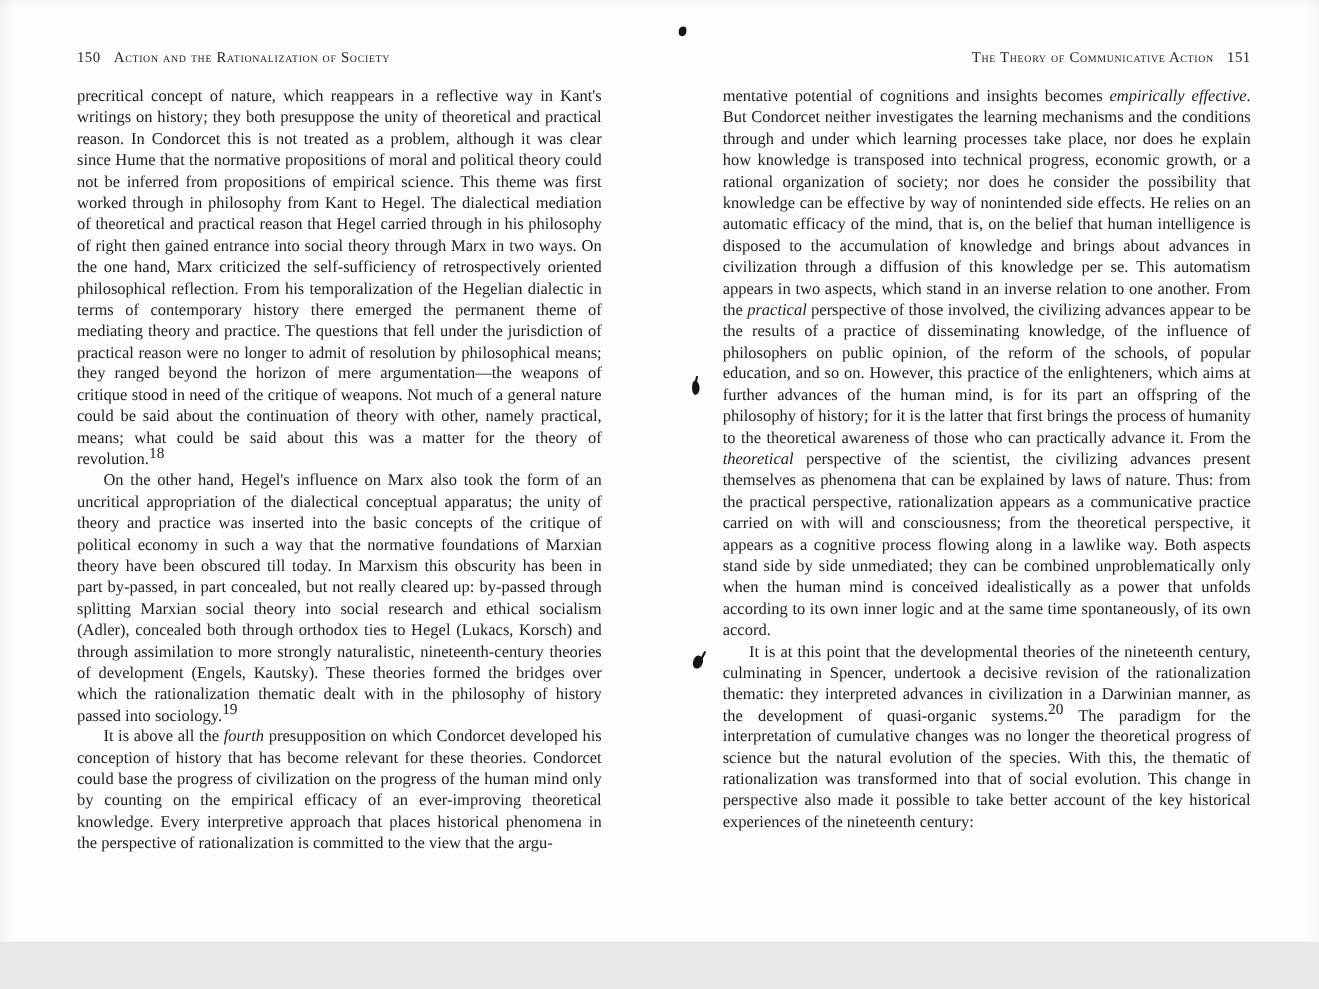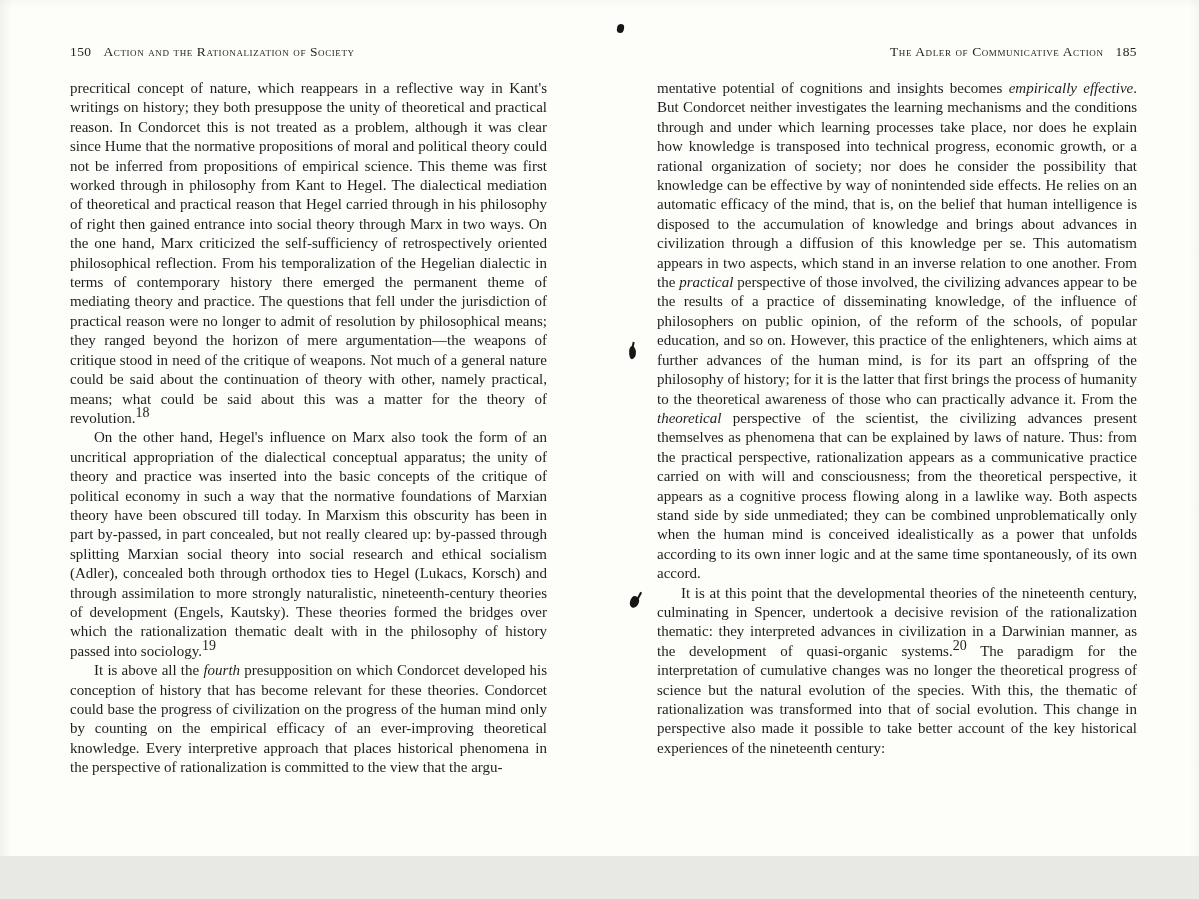--- a/index.html
+++ b/index.html
@@ -121,22 +121,22 @@
     </div>
     <div class="page-body">
         <p class="para"><span>precritical concept of nature, which reappears in a reflective way in Kant's writings on history; they both presuppose the unity of theoretical and practical reason. In Condorcet this is not treated as a problem, although it was clear since Hume that the normative propositions of moral and political theory could not be inferred from propositions of empirical science. This theme was first worked through in philosophy from Kant to Hegel. The dialectical mediation of theoretical and practical reason that Hegel carried through in his philosophy of right then gained entrance into social theory through Marx in two ways. On the one hand, Marx criticized the self-sufficiency of retrospectively oriented philosophical reflection. From his temporalization of the Hegelian dialectic in terms of contemporary history there emerged the permanent theme of mediating theory and practice. The questions that fell under the jurisdiction of practical reason were no longer to admit of resolution by philosophical means; they ranged beyond the horizon of mere argumentation—the weapons of critique stood in need of the critique of weapons. Not much of a general nature could be said about the continuation of theory with other, namely practical, means; what could be said about this was a matter for the theory of revolution.</span><sup>18</sup></p>
         <p class="para indent"><span>On the other hand, Hegel's influence on Marx also took the form of an uncritical appropriation of the dialectical conceptual apparatus; the unity of theory and practice was inserted into the basic concepts of the critique of political economy in such a way that the normative foundations of Marxian theory have been obscured till today. In Marxism this obscurity has been in part by-passed, in part concealed, but not really cleared up: by-passed through splitting Marxian social theory into social research and ethical socialism (Adler), concealed both through orthodox ties to Hegel (Lukacs, Korsch) and through assimilation to more strongly naturalistic, nineteenth-century theories of development (Engels, Kautsky). These theories formed the bridges over which the rationalization thematic dealt with in the philosophy of history passed into sociology.</span><sup>19</sup></p>
         <p class="para indent"><span>It is above all the </span><em>fourth</em><span> presupposition on which Condorcet developed his conception of history that has become relevant for these theories. Condorcet could base the progress of civilization on the progress of the human mind only by counting on the empirical efficacy of an ever-improving theoretical knowledge. Every interpretive approach that places historical phenomena in the perspective of rationalization is committed to the view that the argu-</span></p>
       </div>
   </div>
 
   <div class="page right">
     <div class="running-header">
-      <span class="running-title">The Adler of Communicative Action</span>
-      <span class="page-number">185</span>
+      <span class="running-title">The Theory of Communicative Action</span>
+      <span class="page-number">151</span>
     </div>
     <div class="page-body">
         <p class="para"><span>mentative potential of cognitions and insights becomes </span><em>empirically effective</em><span>. But Condorcet neither investigates the learning mechanisms and the conditions through and under which learning processes take place, nor does he explain how knowledge is transposed into technical progress, economic growth, or a rational organization of society; nor does he consider the possibility that knowledge can be effective by way of nonintended side effects. He relies on an automatic efficacy of the mind, that is, on the belief that human intelligence is disposed to the accumulation of knowledge and brings about advances in civilization through a diffusion of this knowledge per se. This automatism appears in two aspects, which stand in an inverse relation to one another. From the </span><em>practical</em><span> perspective of those involved, the civilizing advances appear to be the results of a practice of disseminating knowledge, of the influence of philosophers on public opinion, of the reform of the schools, of popular education, and so on. However, this practice of the enlighteners, which aims at further advances of the human mind, is for its part an offspring of the philosophy of history; for it is the latter that first brings the process of humanity to the theoretical awareness of those who can practically advance it. From the </span><em>theoretical</em><span> perspective of the scientist, the civilizing advances present themselves as phenomena that can be explained by laws of nature. Thus: from the practical perspective, rationalization appears as a communicative practice carried on with will and consciousness; from the theoretical perspective, it appears as a cognitive process flowing along in a lawlike way. Both aspects stand side by side unmediated; they can be combined unproblematically only when the human mind is conceived idealistically as a power that unfolds according to its own inner logic and at the same time spontaneously, of its own accord.</span></p>
         <p class="para indent"><span>It is at this point that the developmental theories of the nineteenth century, culminating in Spencer, undertook a decisive revision of the rationalization thematic: they interpreted advances in civilization in a Darwinian manner, as the development of quasi-organic systems.</span><sup>20</sup><span> The paradigm for the interpretation of cumulative changes was no longer the theoretical progress of science but the natural evolution of the species. With this, the thematic of rationalization was transformed into that of social evolution. This change in perspective also made it possible to take better account of the key historical experiences of the nineteenth century:</span></p>
       </div>
   </div>
 
   <div class="ink-mark m1"></div>
   <div class="ink-mark m2"></div>
   <div class="ink-mark m3"></div>

